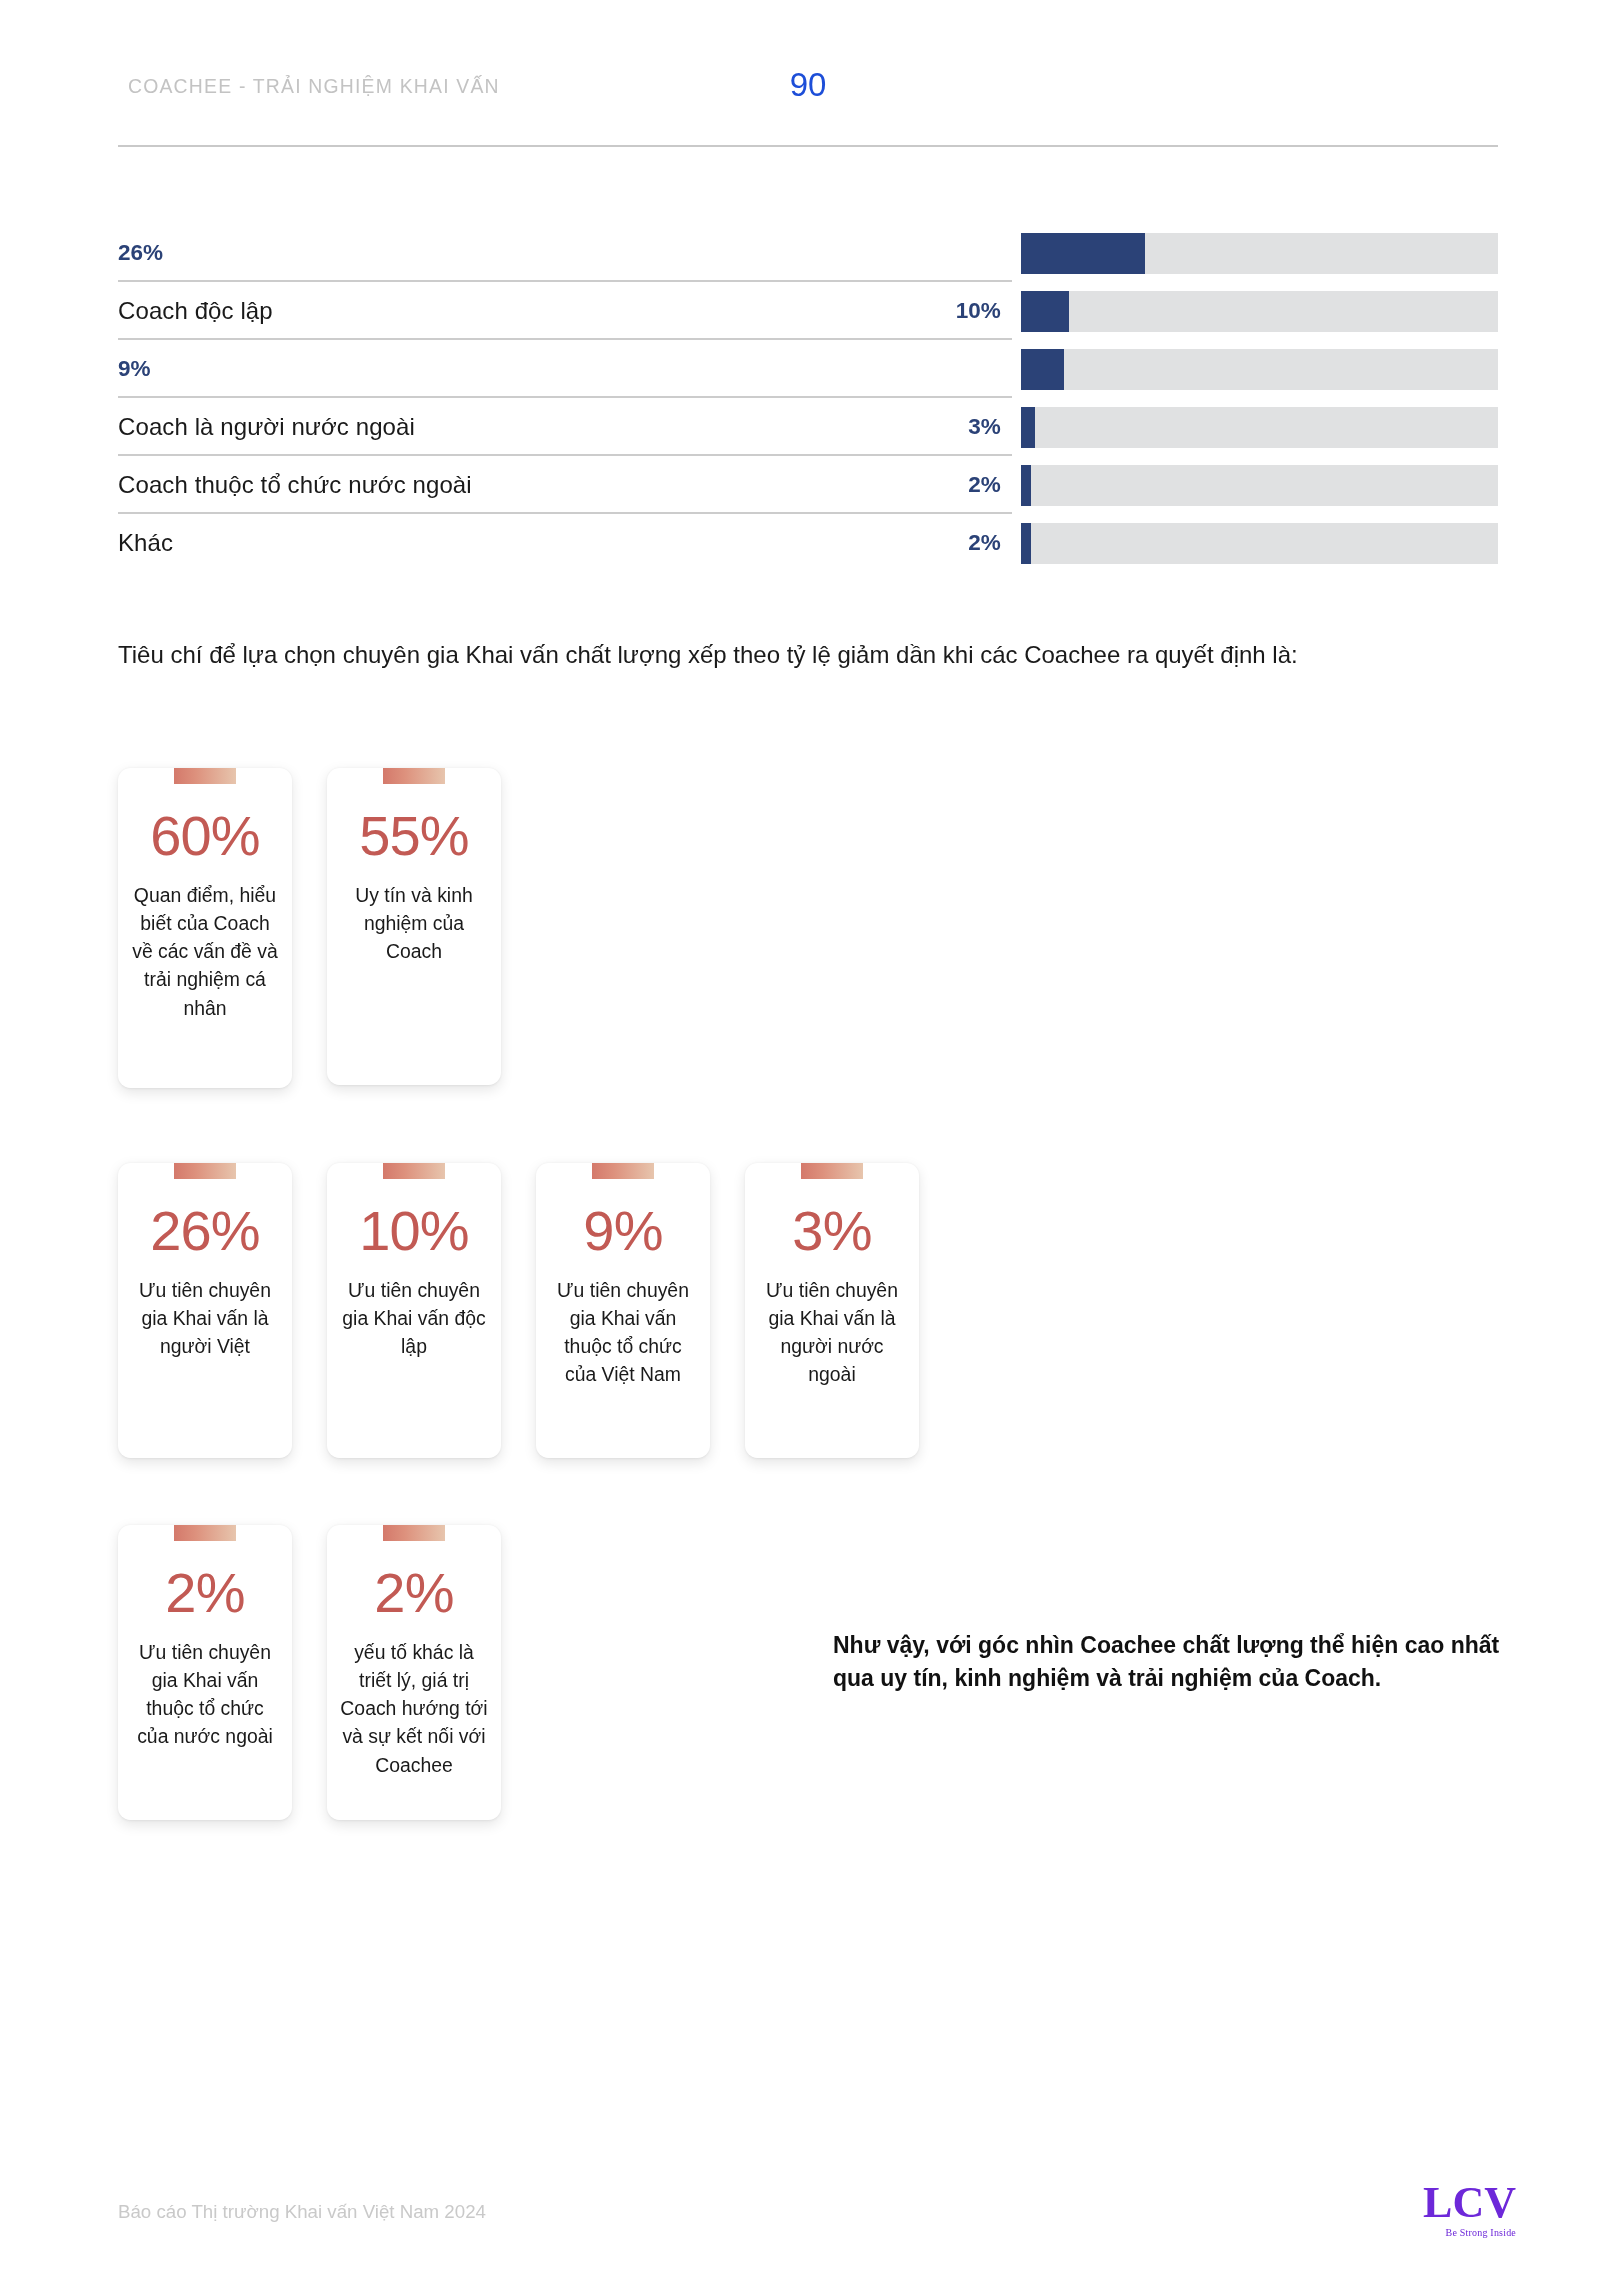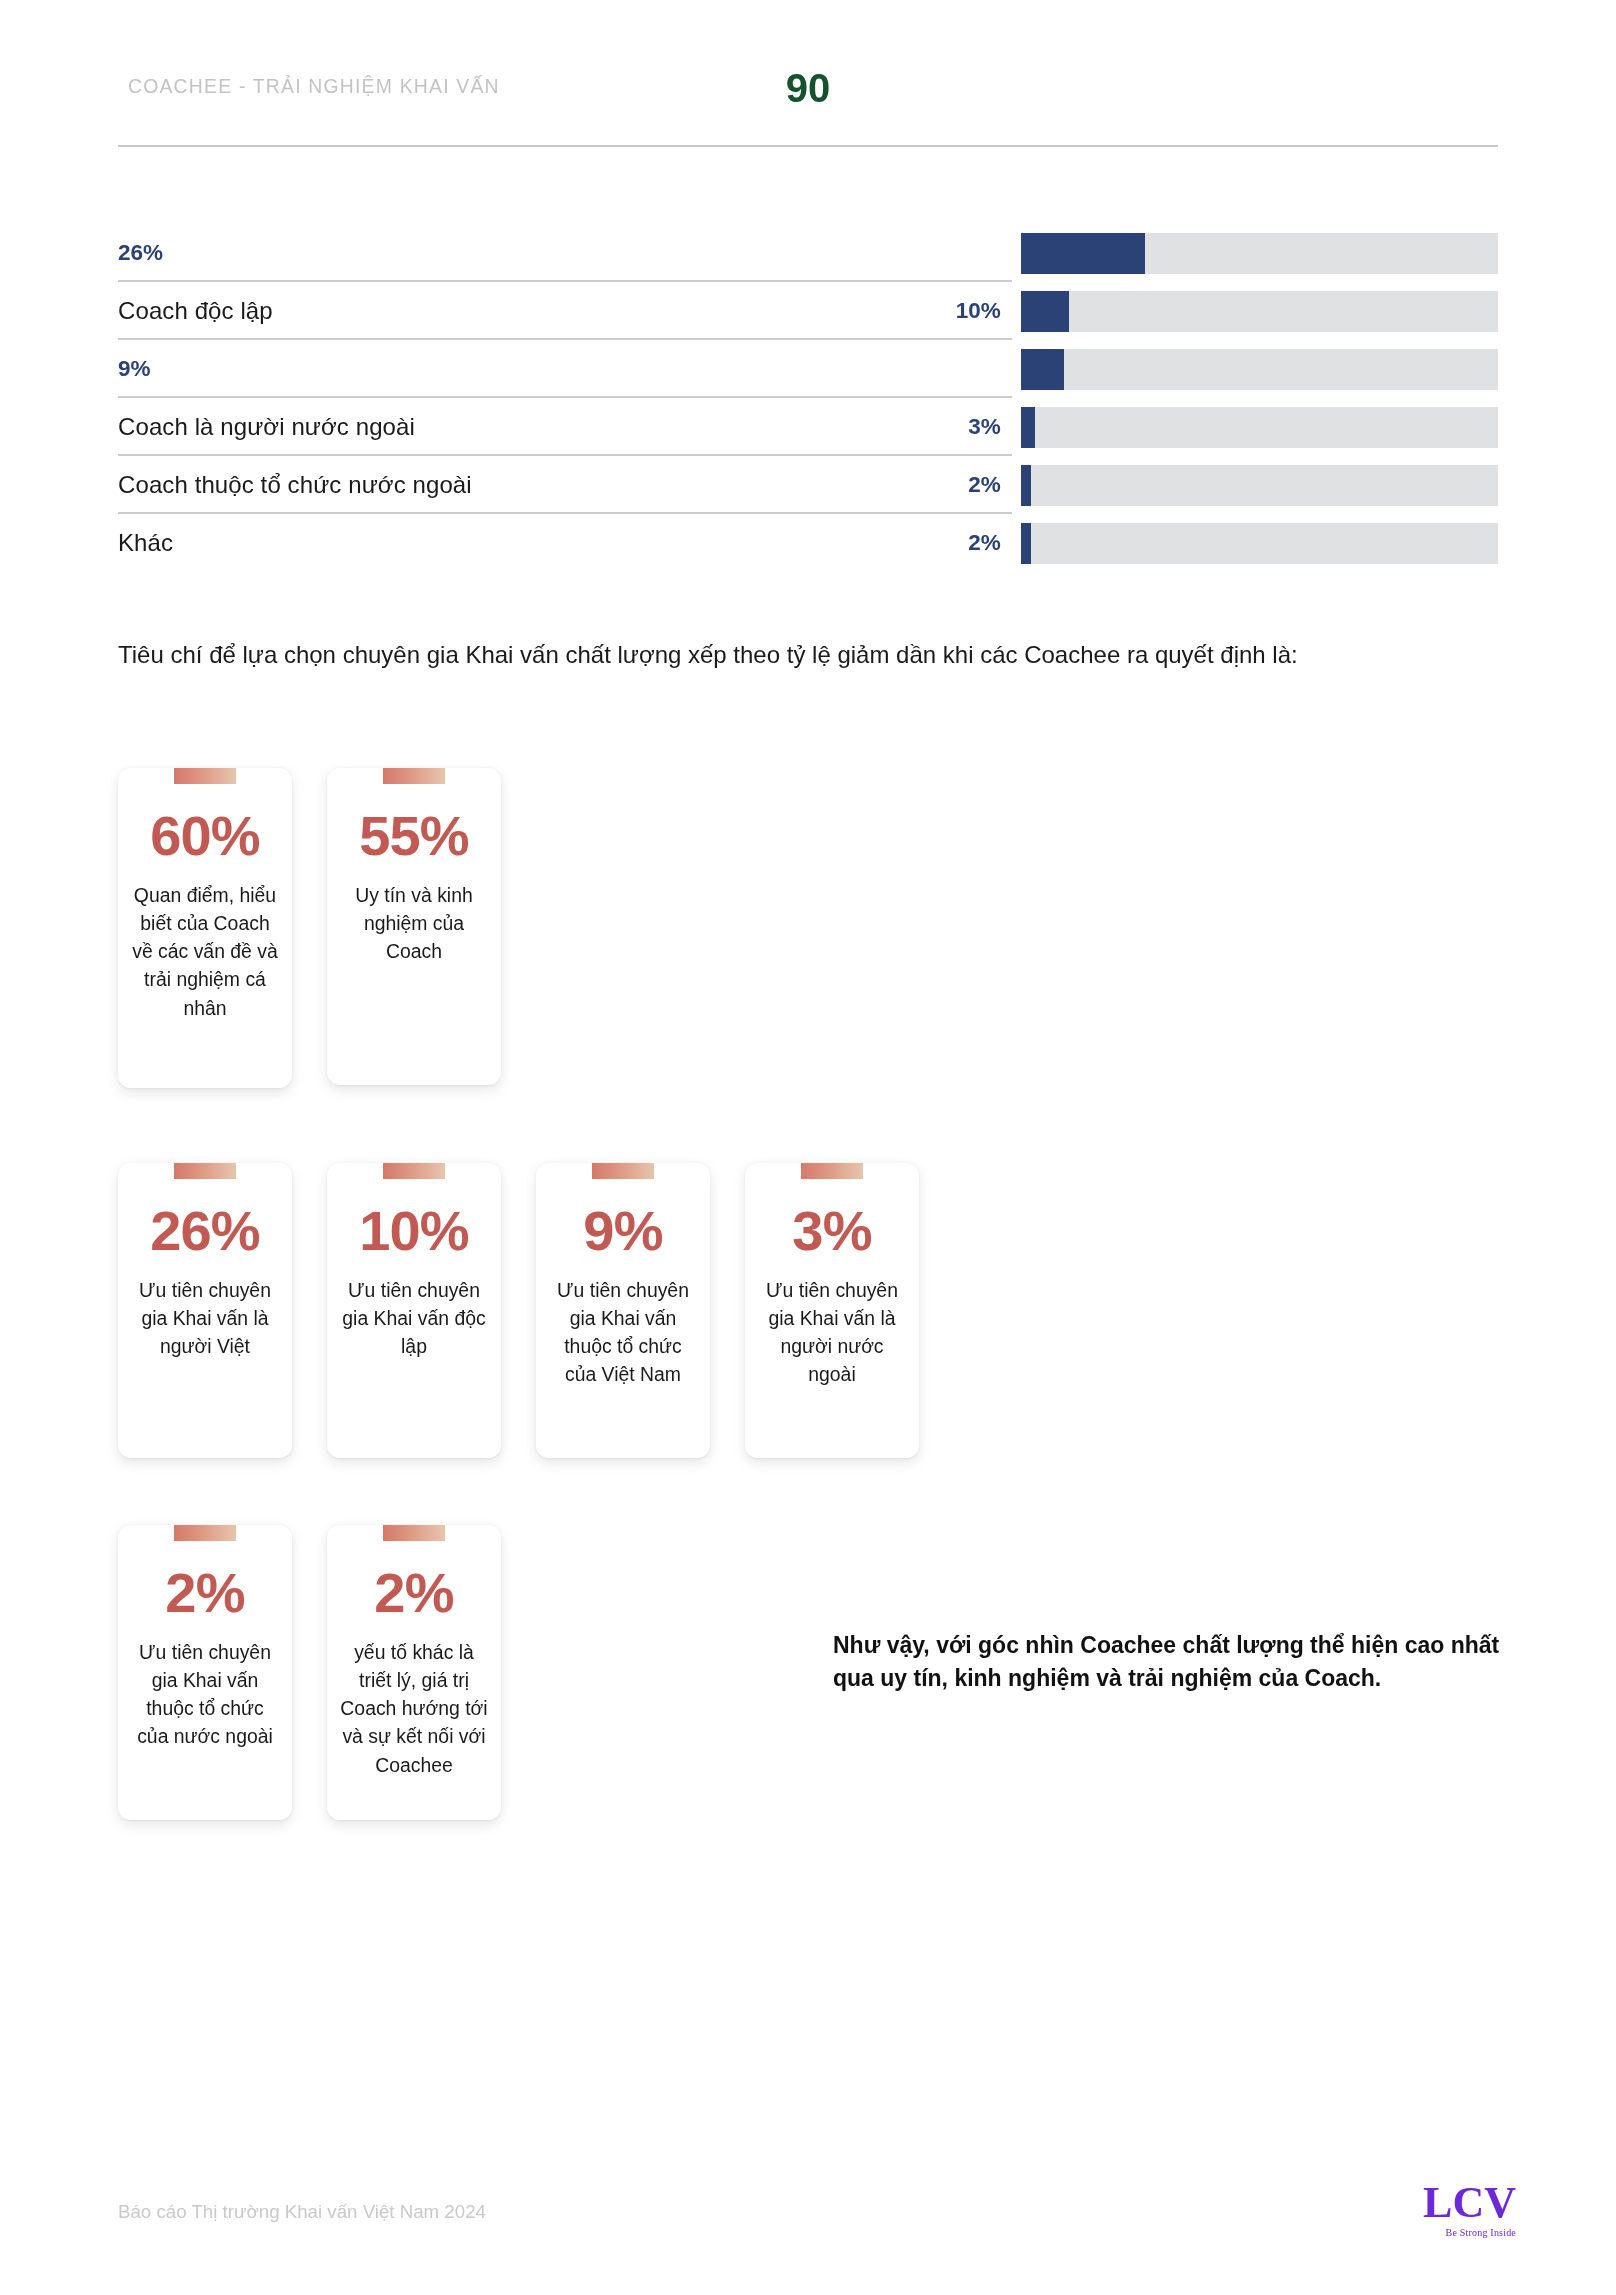--- a/index.html
+++ b/index.html
@@ -33,23 +33,23 @@
     color: #c3c3c3;
     font-weight: 400;
     white-space: nowrap;
   }
   .header-pageno {
     position: absolute;
     right: 0;
     top: -9.3px;
     width: 100%;
     text-align: center;
-    font-size: 40px;
-    color: #14532d;
-    font-weight: 700;
+    font-size: 33px;
+    color: #1d4ed8;
+    font-weight: 400;
   }
   .header-rule {
     position: absolute;
     left: 0;
     top: 70px;
     width: 1380px;
     height: 2.3px;
     background: #c9c9c9;
   }
 
@@ -163,21 +163,21 @@
     position: absolute;
     left: 50%;
     transform: translateX(-50%);
     top: 0;
     width: 62px;
     height: 15.5px;
     background: linear-gradient(to right, #d4796b 0%, #dd917d 35%, #e7c5ad 100%);
   }
   .card-pct {
     font-size: 56px;
-    font-weight: 700;
+    font-weight: 400;
     color: #c25a54;
     line-height: 1.0;
     margin-bottom: 17px;
     letter-spacing: -0.8px;
   }
   .card-desc {
     font-size: 19.4px;
     line-height: 1.45;
     color: #1a1a1a;
     text-align: center;

